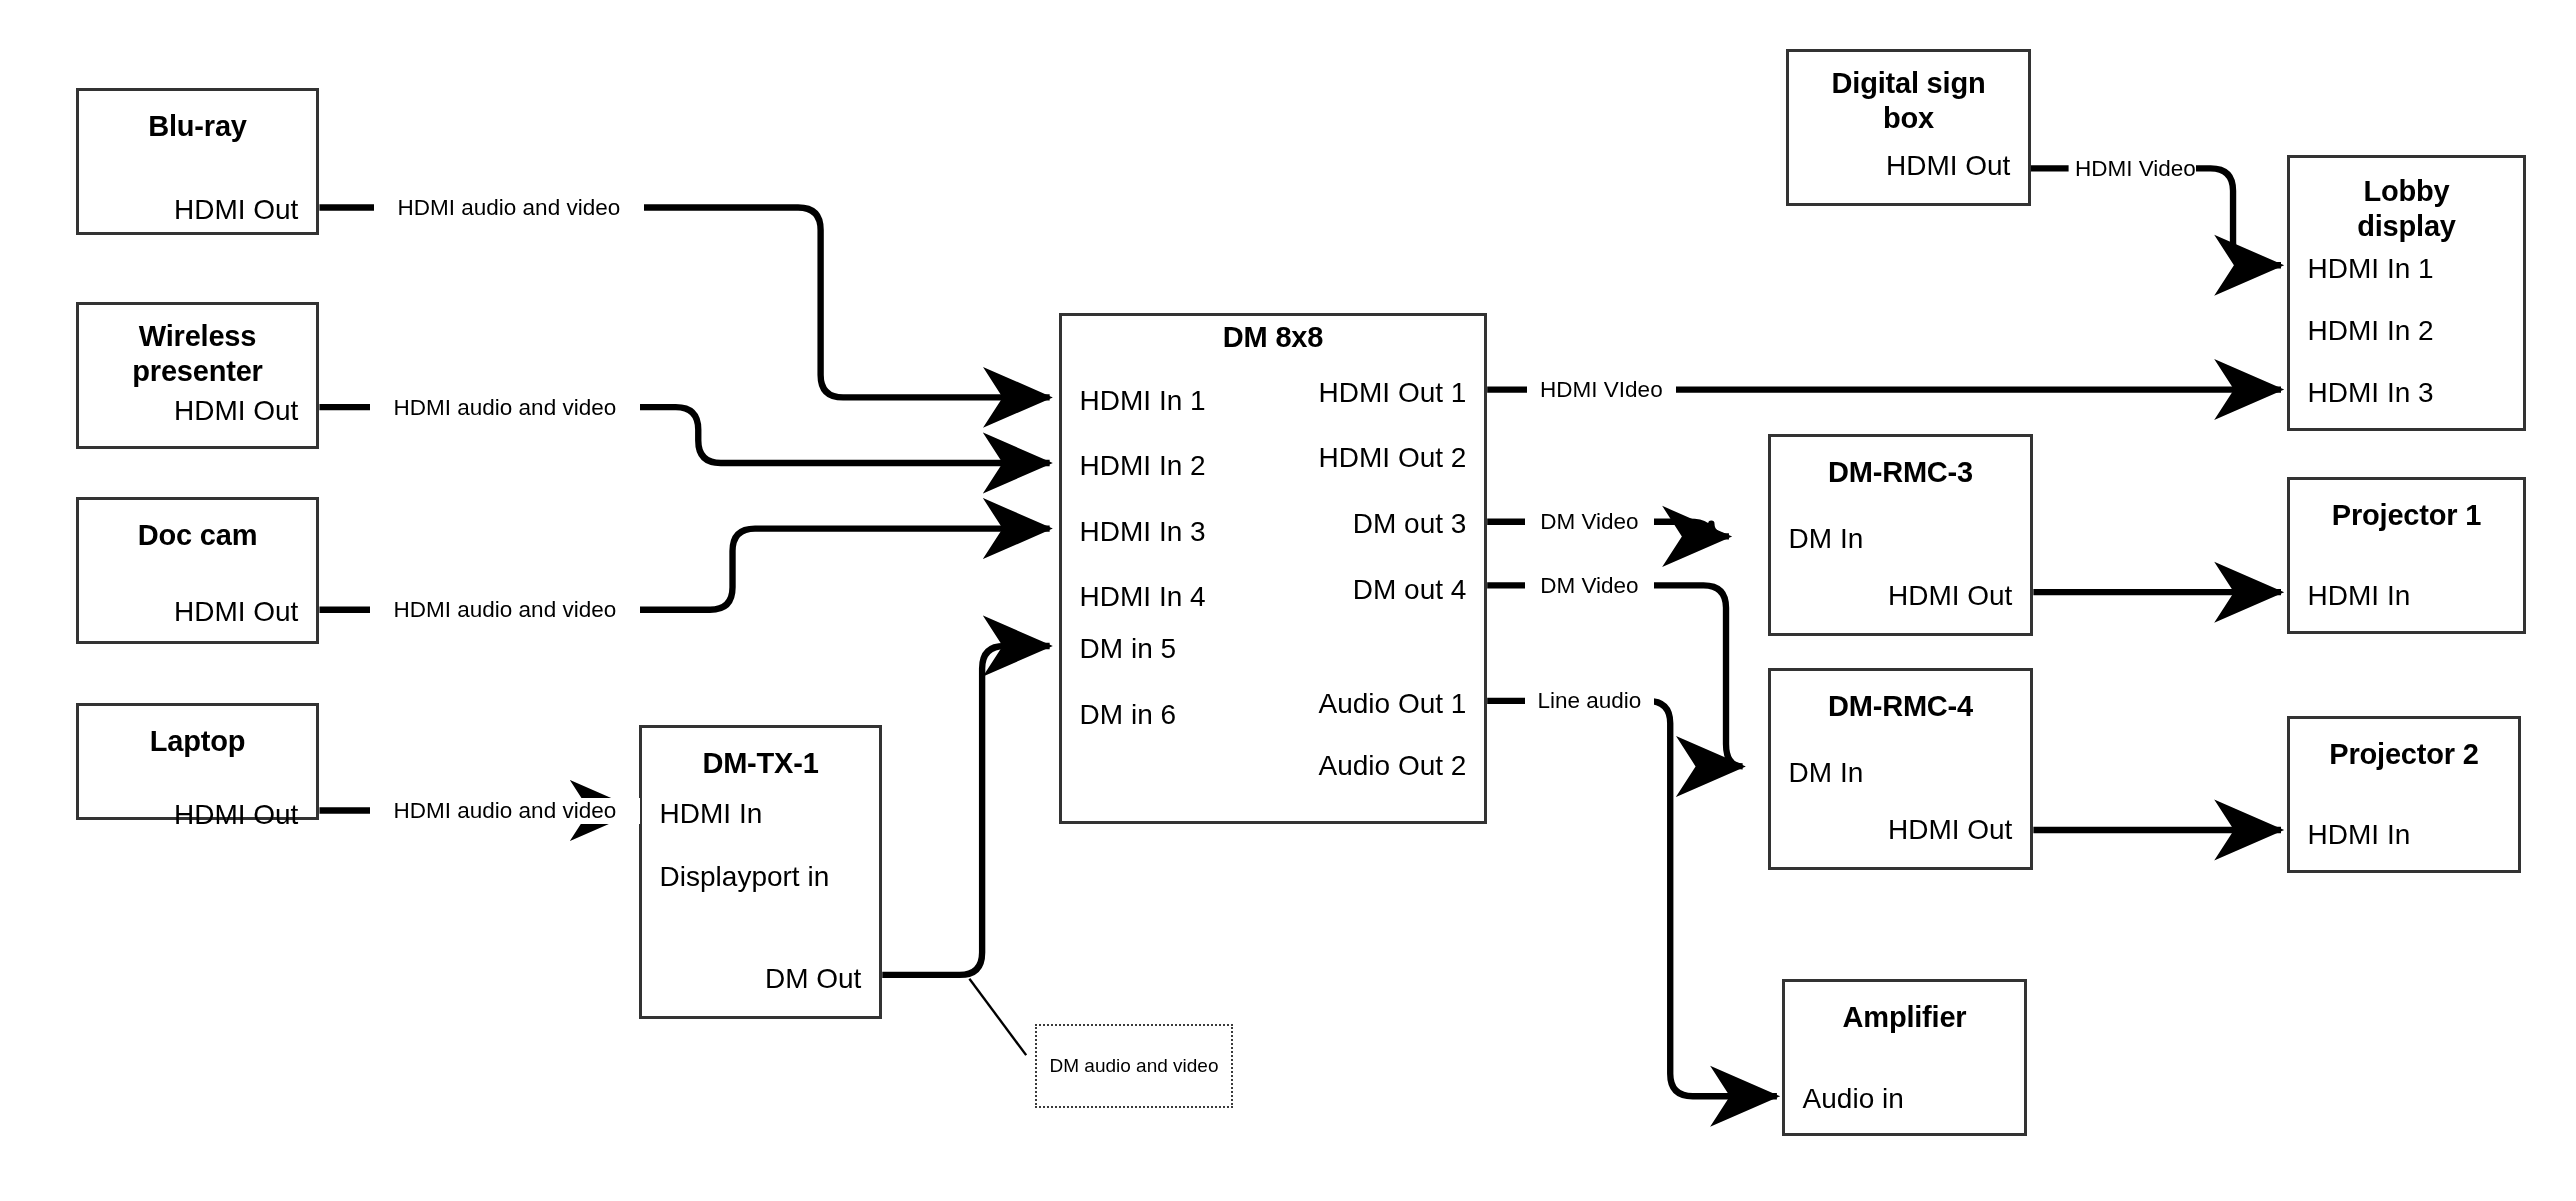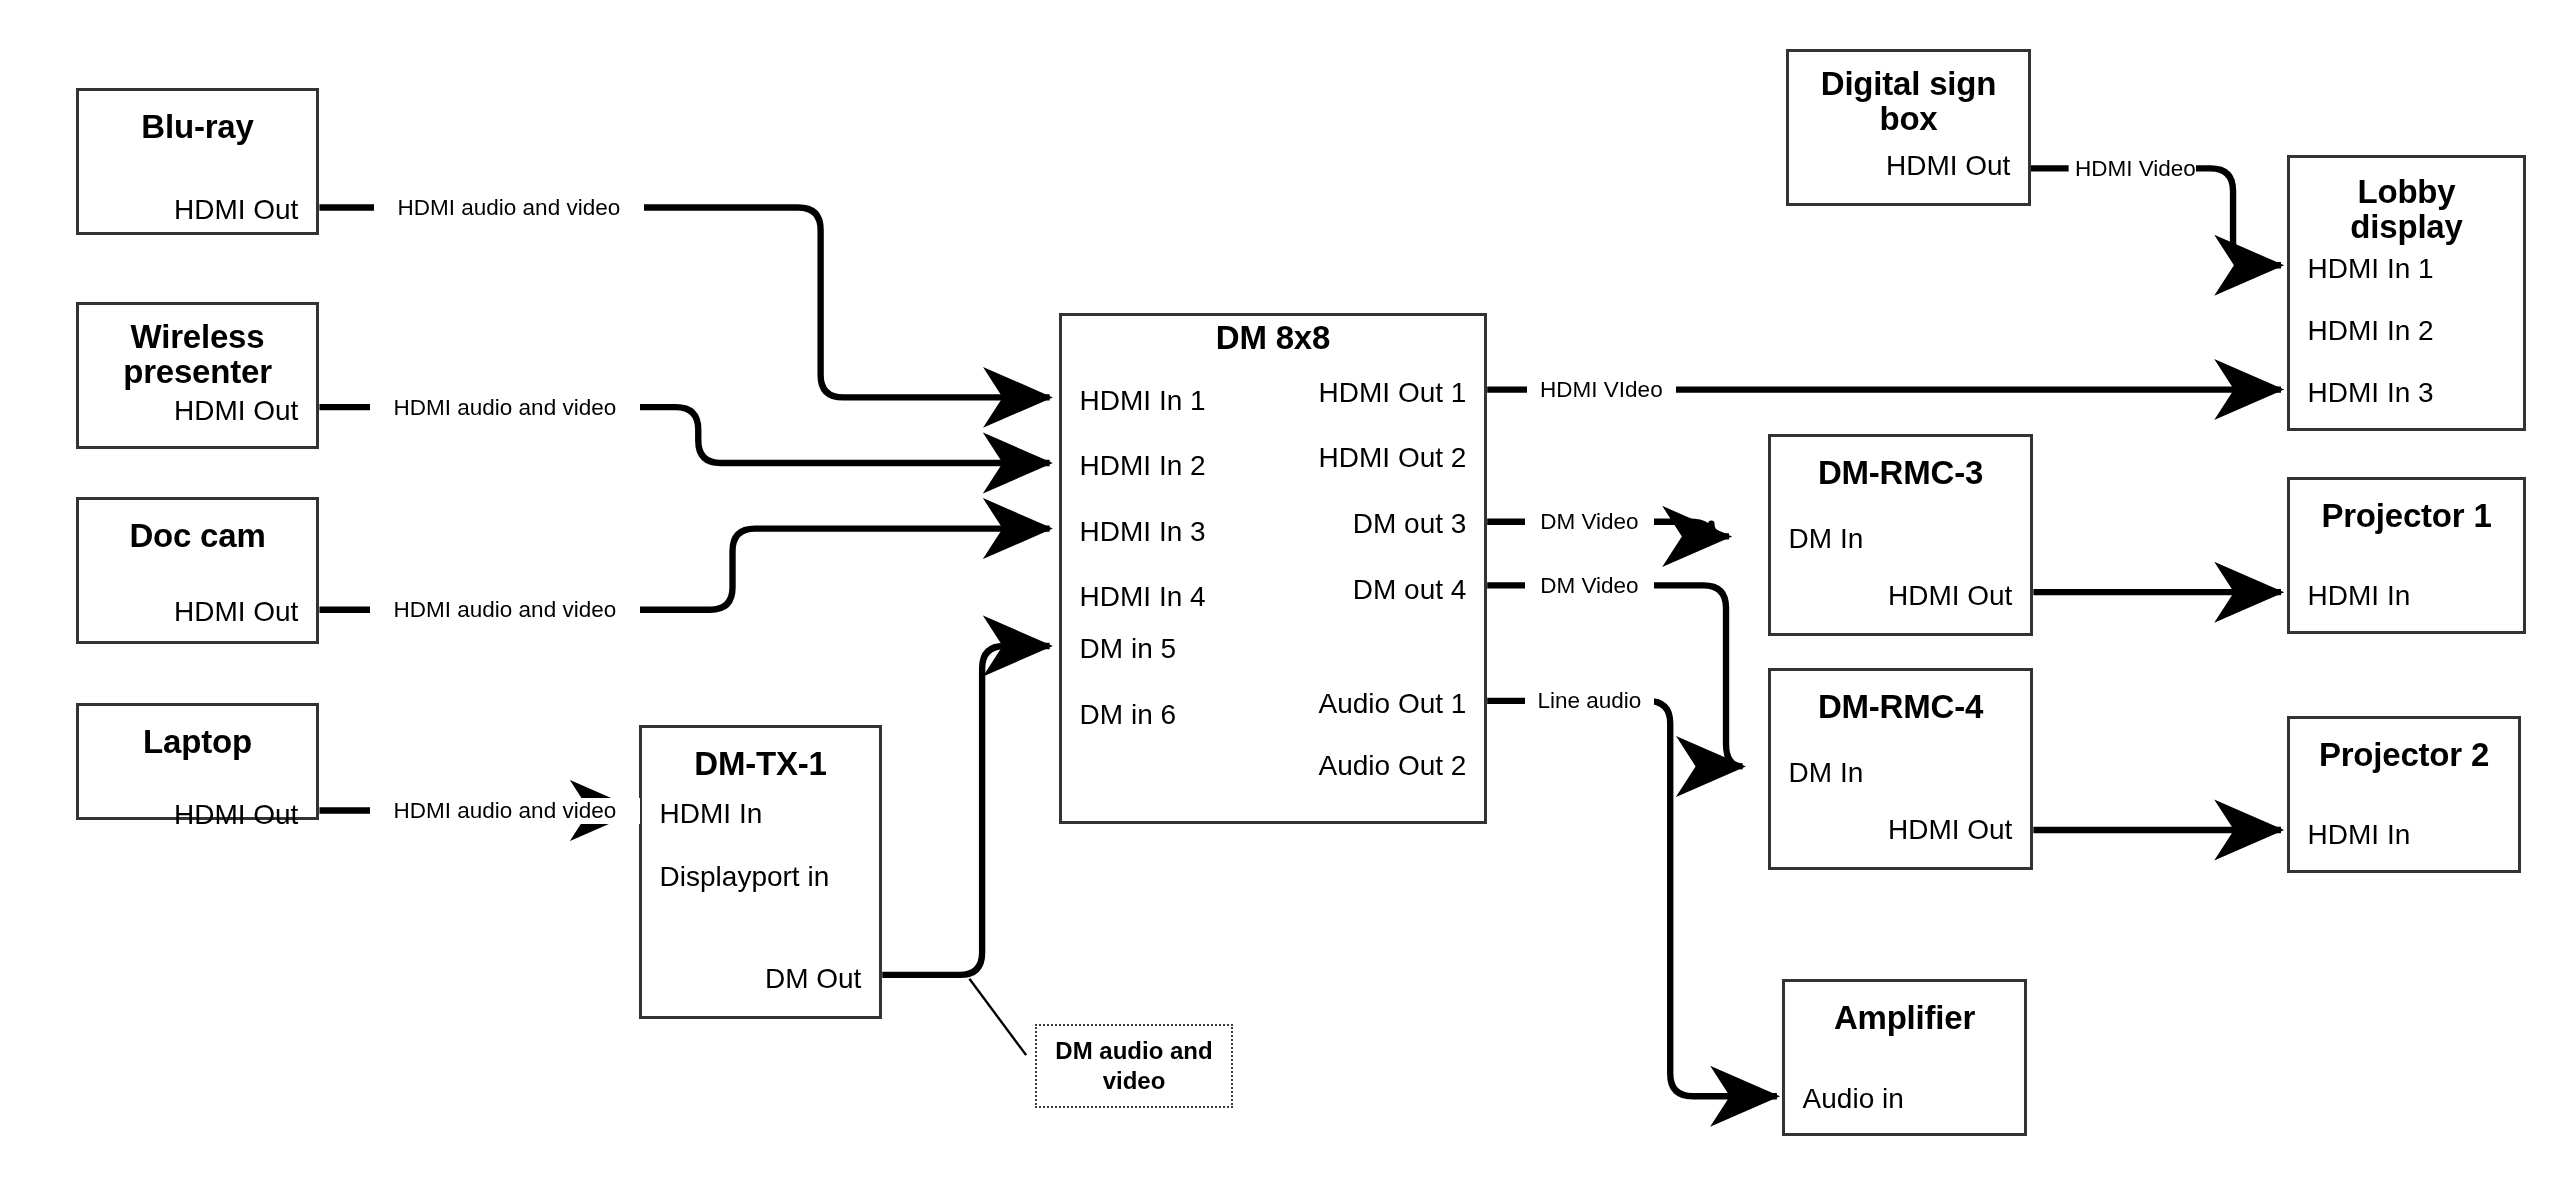--- a/index.html
+++ b/index.html
@@ -27,21 +27,21 @@
     position:absolute;
     box-sizing:border-box;
     background:#ffffff;
     border:3.9px solid #333333;
   }
   .node .title{
     position:absolute;
     left:0; right:0;
     text-align:center;
     font-weight:bold;
-    font-size:33px;
+    font-size:29px;
     line-height:35px;
     letter-spacing:-0.2px;
   }
   .port{
     position:absolute;
     font-size:28px;
     line-height:32px;
     white-space:nowrap;
   }
   .port.left{ left:17.6px; text-align:left; }
@@ -53,28 +53,27 @@
     line-height:26.4px;
     white-space:nowrap;
     padding:0 5.9px;
     text-align:center;
   }
   .callout{
     position:absolute;
     box-sizing:border-box;
     border:2.9px dotted #3a3a3a;
     background:#ffffff;
-    font-size:24px;
+    font-size:19px;
     line-height:30px;
     text-align:center;
     display:flex;
     align-items:center;
     justify-content:center;
     padding:3.9px 7.8px;
-    font-weight:bold;
   }
 </style>
 </head>
 <body>
 
 <div id="canvas">
 
   <svg id="wires" viewBox="0 0 2631 1227">
     <defs>
       <marker id="arrow" markerWidth="13" markerHeight="13" refX="10.5" refY="5.2" orient="auto" markerUnits="strokeWidth">

